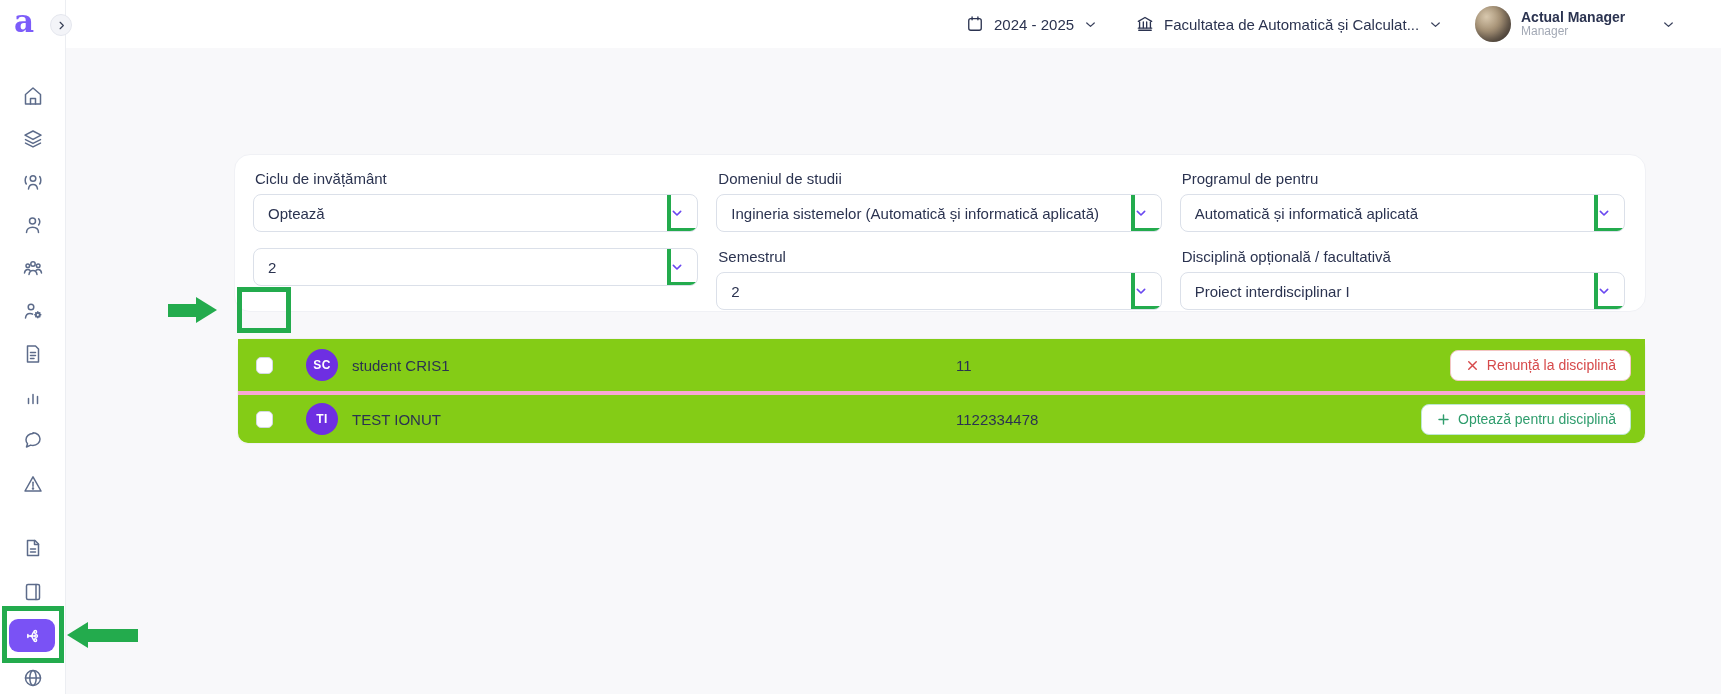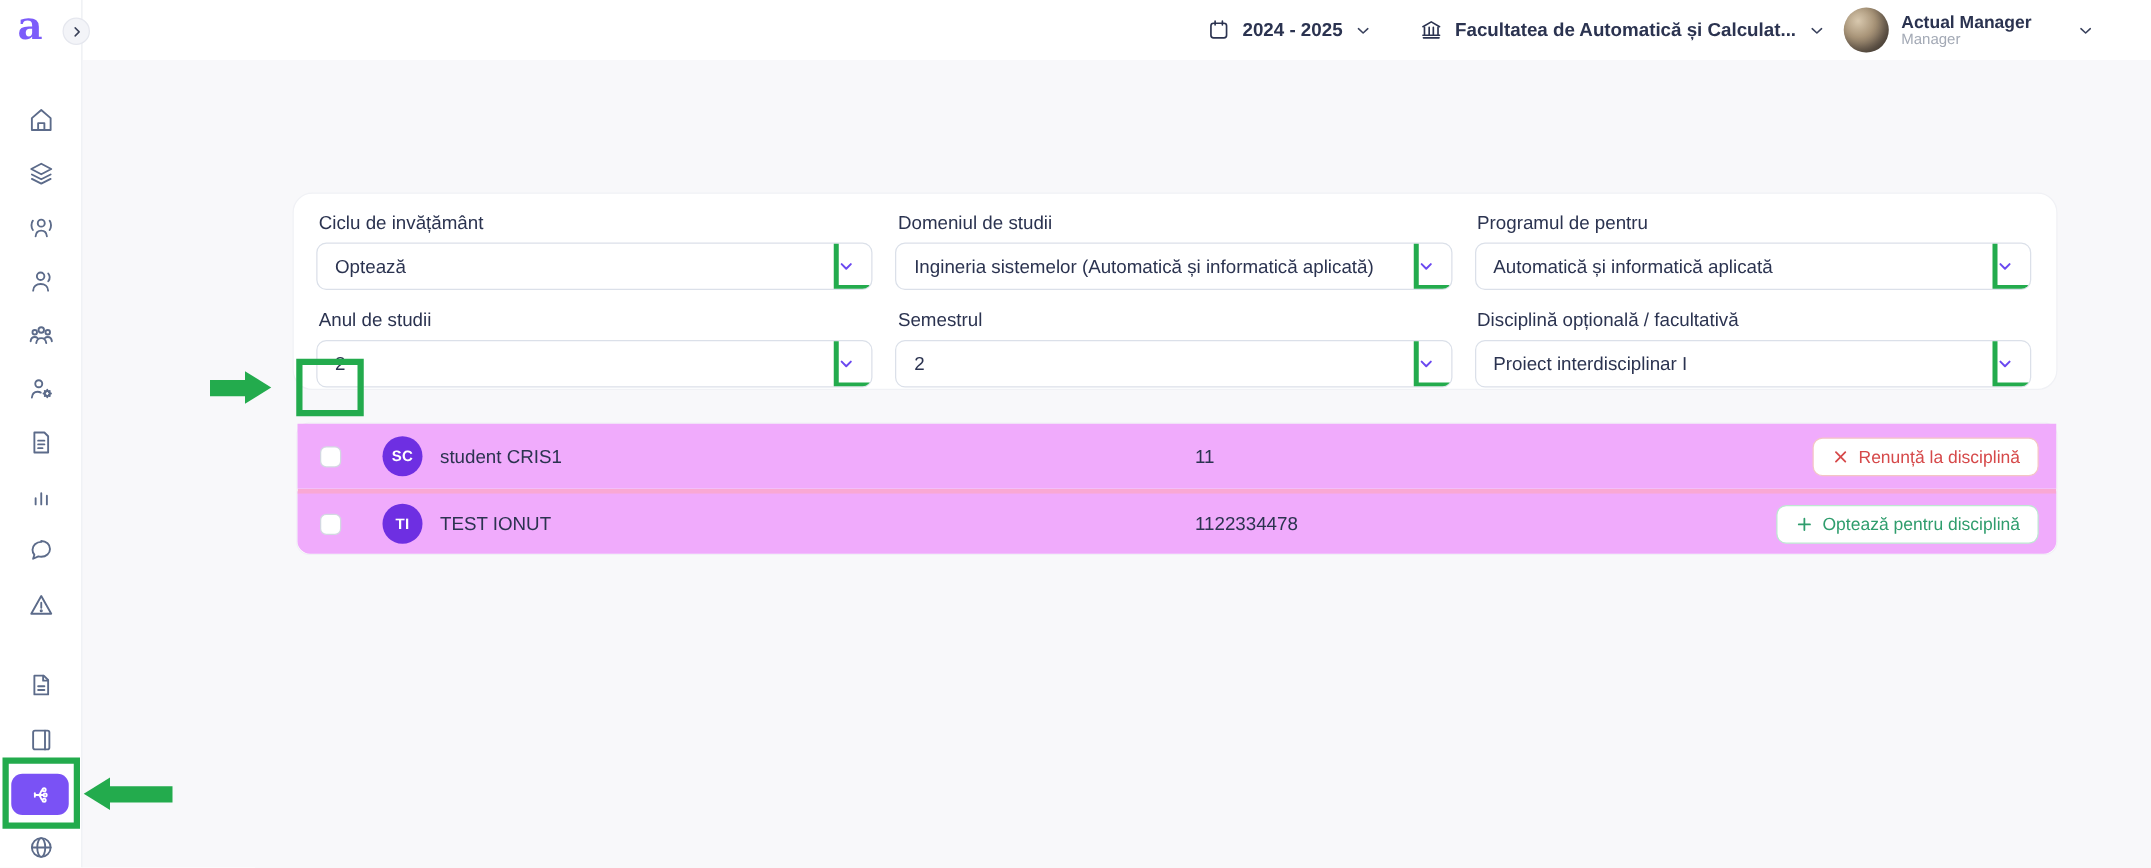--- a/index.html
+++ b/index.html
@@ -28,21 +28,21 @@
   .nav-item{position:absolute;left:21px;width:24px;height:24px;color:var(--icon);cursor:pointer;}
   .nav-item svg{width:24px;height:24px;stroke:currentColor;fill:none;stroke-width:1.5;stroke-linecap:round;stroke-linejoin:round;}
   .active-nav{position:absolute;left:9px;top:619px;width:46px;height:33px;border-radius:9px;background:var(--purple);display:flex;align-items:center;justify-content:center;cursor:pointer;}
   .active-nav svg{width:22px;height:22px;stroke:#fff;fill:none;stroke-width:1.6;stroke-linecap:round;stroke-linejoin:round;}
 
   
   .topbar{position:absolute;left:66px;top:0;width:1655px;height:48px;background:#fff;z-index:4;}
   .tb-group{position:absolute;top:0;height:48px;display:flex;align-items:center;gap:9px;cursor:pointer;}
   .tb-group svg.glyph{width:20px;height:20px;stroke:var(--ink);fill:none;stroke-width:1.6;stroke-linecap:round;stroke-linejoin:round;}
   .tb-group svg.chev{width:15px;height:15px;stroke:#39415c;fill:none;stroke-width:2;stroke-linecap:round;stroke-linejoin:round;}
-  .tb-label{font-size:15px;font-weight:700;color:var(--ink);}
+  .tb-label{font-size:15px;font-weight:400;color:var(--ink);}
   .grp-year{left:899px;}
   .grp-faculty{left:1069px;}
   .grp-user{left:1409px;gap:10px;}
   .avatar-photo{width:36px;height:36px;border-radius:50%;background:radial-gradient(circle at 32% 30%,#d8c8ae 0%,#a89478 38%,#6e6052 72%,#4c4338 100%);box-shadow:inset -4px -4px 8px rgba(0,0,0,.25);}
   .user-text{display:flex;flex-direction:column;line-height:1.15;}
   .user-name{font-size:14px;font-weight:700;color:var(--ink);}
   .user-role{font-size:12px;color:var(--muted);}
   .grp-user .chev{margin-left:26px;}
 
   
@@ -54,21 +54,21 @@
   .field{display:flex;flex-direction:column;}
   .field-label{font-size:15px;color:var(--ink);margin:0 0 7px 2px;}
   .select{position:relative;height:38px;background:#fff;border:1.5px solid var(--border);border-radius:8px;display:flex;align-items:center;padding:0 44px 0 14px;font-size:15px;color:var(--ink);cursor:pointer;white-space:nowrap;overflow:hidden;}
   .select .sel-chev{position:absolute;right:12px;top:50%;transform:translateY(-50%);width:16px;height:16px;}
   .select .sel-chev svg{width:16px;height:16px;stroke:var(--chevron-purple);fill:none;stroke-width:2.4;stroke-linecap:round;stroke-linejoin:round;}
   .chev-annot{position:absolute;right:-12px;top:-9px;width:42px;height:46px;border:4px solid var(--green);pointer-events:none;}
 
   
   .table-card{position:absolute;left:171px;top:290px;width:1409px;background:#fff;border-radius:10px;border:1px solid var(--card-border);}
   .t-header{display:flex;align-items:center;height:35px;background:#f3f4f7;border-radius:10px 10px 0 0;border-bottom:1px solid #e3e6ec;}
-  .t-row{display:flex;align-items:center;height:52px;background:#f0abfc;}
+  .t-row{display:flex;align-items:center;height:52px;background:#84cc16;}
   .t-row + .t-row{border-top:4px solid #f9a8d4;}
   .t-row:last-child{border-radius:0 0 10px 10px;}
   .c-check{width:68px;display:flex;align-items:center;padding-left:18px;}
   .c-name{width:650px;display:flex;align-items:center;}
   .c-matricol{flex:1;display:flex;align-items:center;}
   .c-action{display:flex;align-items:center;margin-left:auto;padding-right:14px;}
   .th-label{font-size:13px;font-weight:700;color:#3f4a61;letter-spacing:.2px;}
   .checkbox{width:17px;height:17px;border:1.5px solid #d3d8e2;border-radius:5px;background:#fff;cursor:pointer;}
   .avatar{width:32px;height:32px;border-radius:50%;background:var(--avatar-purple);color:#fff;font-size:12px;font-weight:700;display:flex;align-items:center;justify-content:center;letter-spacing:.3px;}
   .cell-name{font-size:15px;color:var(--ink);margin-left:14px;}
@@ -272,21 +272,20 @@
       <span class="field-label">Programul de pentru</span>
       <div class="select">
         <span>Automatică și informatică aplicată</span>
         <span class="sel-chev"><svg viewBox="0 0 24 24">
               <path d="M6.5 9.5 12 15l5.5-5.5"></path>
             </svg></span>
         <span class="chev-annot"></span>
       </div>
     </div>
     <div class="field">
-      <span class="field-label">Anul de studii</span>
       <div class="select">
         <span>2</span>
         <span class="sel-chev"><svg viewBox="0 0 24 24">
               <path d="M6.5 9.5 12 15l5.5-5.5"></path>
             </svg></span>
         <span class="chev-annot"></span>
       </div>
     </div>
     <div class="field">
       <span class="field-label">Semestrul</span>

